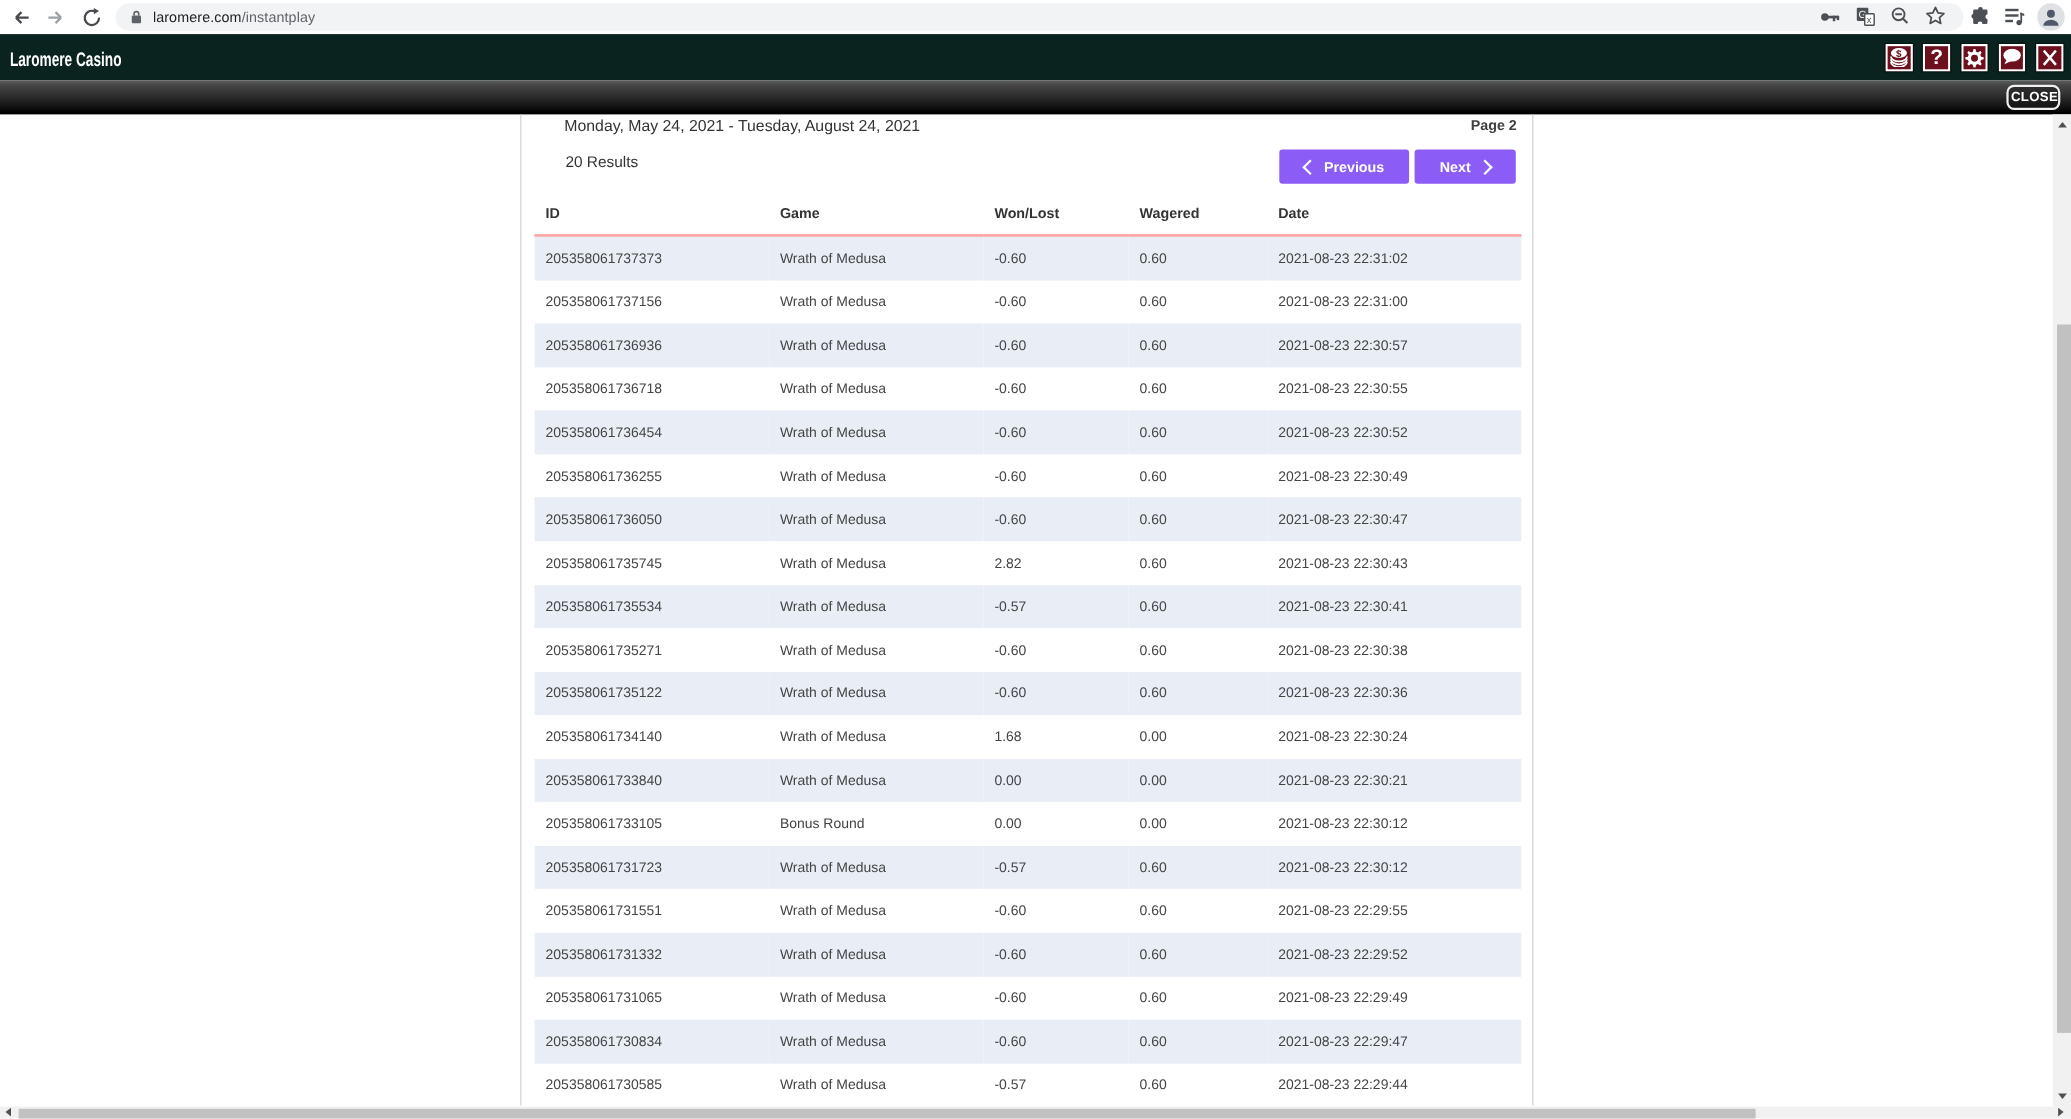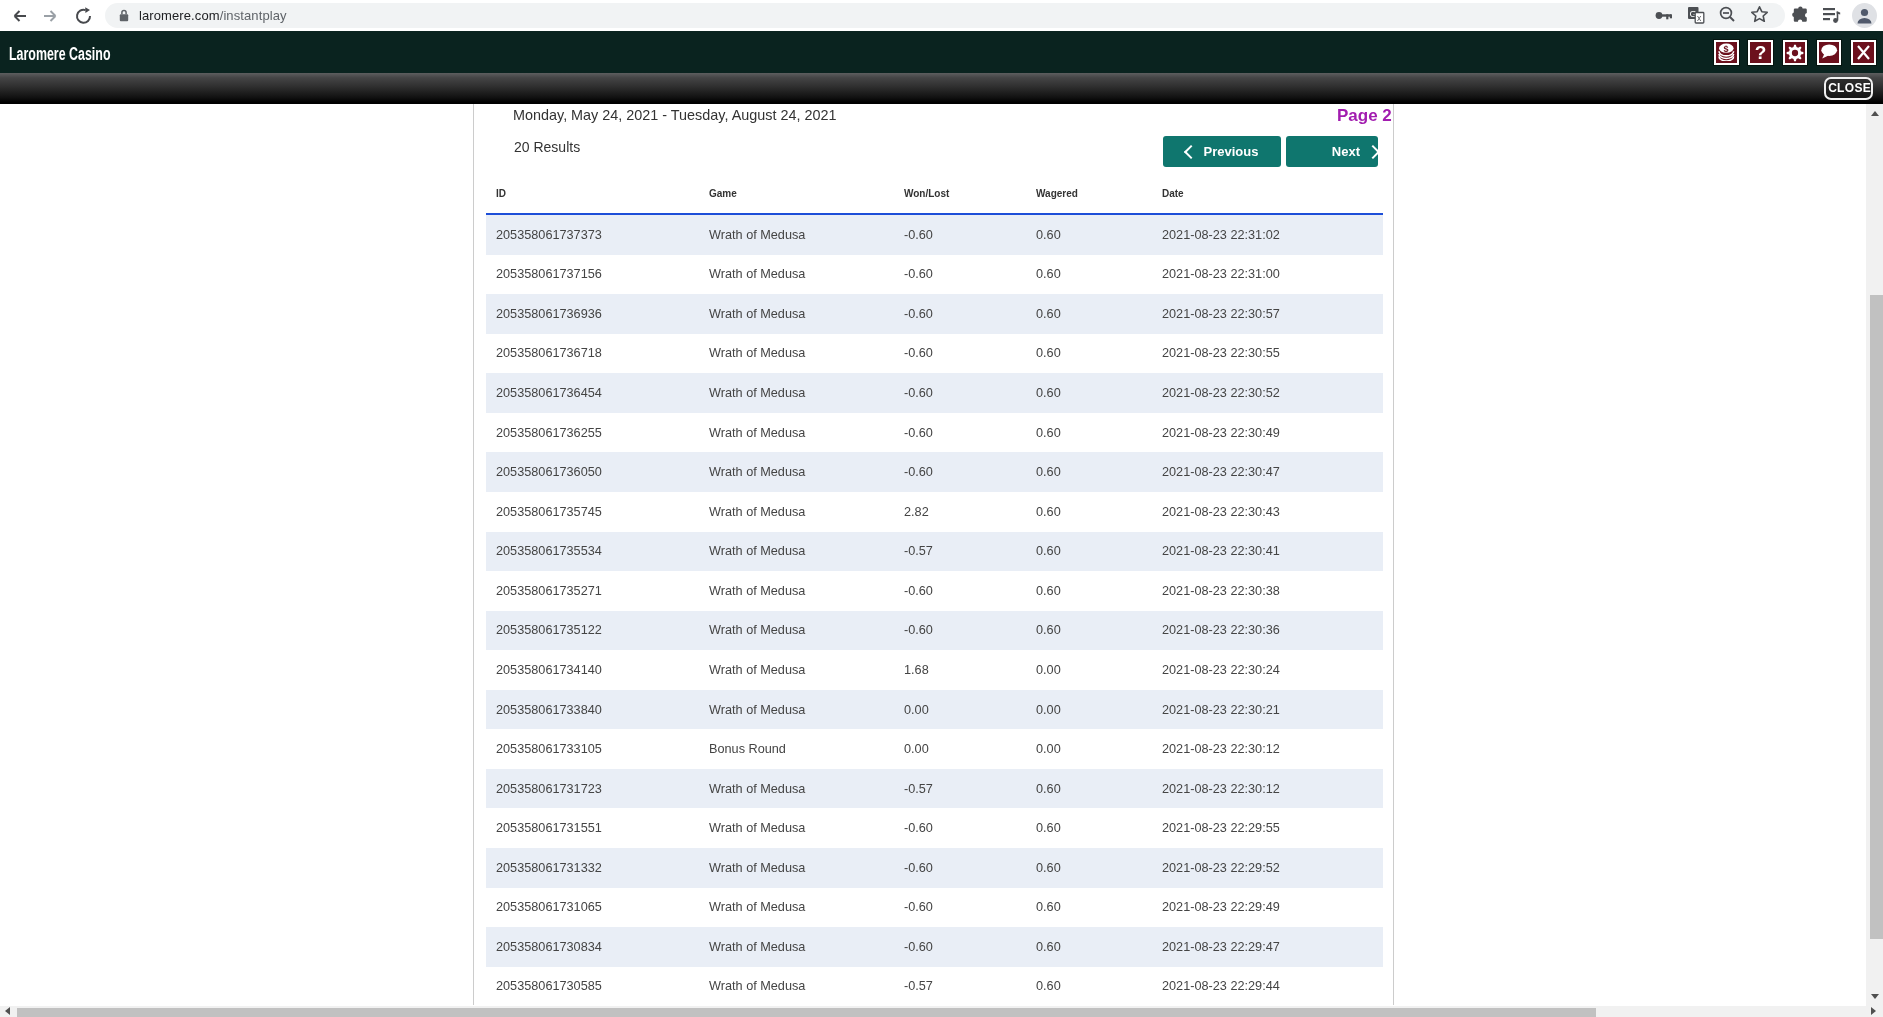--- a/index.html
+++ b/index.html
@@ -20,35 +20,35 @@
   
   #blackbar{left:0;top:73px;width:1883px;height:31px;
     background:linear-gradient(180deg,#5d5e5f 0%,#454546 15%,#2e2e2e 45%,#121212 78%,#000 95%);}
   #closebtn{left:1824px;top:77px;width:49px;height:23px;border:2px solid #f0f0f0;
     border-radius:7px;box-sizing:border-box;background:linear-gradient(180deg,#2e2e2e,#151515);
     color:#fff;font-weight:bold;font-size:12px;text-align:right;line-height:19px;letter-spacing:0.3px;}
   
   #bl{left:473px;top:104px;width:1px;height:901px;background:#ccc;}
   #br{left:1393px;top:104px;width:1px;height:901px;background:#ccc;}
   #daterange{left:485px;top:107px;font-size:14.4px;color:#333;margin-left:28px;}
-  #page2{left:1337px;top:106px;font-size:17px;font-weight:bold;color:#a21caf;}
+  #page2{left:1337px;top:106px;font-size:13px;font-weight:bold;color:#404040;}
   #results{left:485px;top:139px;font-size:14px;color:#333;margin-left:29px;}
-  .navbtn{position:absolute;top:136px;height:31px;background:#0f766e;border-radius:3px;
+  .navbtn{position:absolute;top:136px;height:31px;background:#8b5cf6;border-radius:3px;
     color:#fff;font-weight:bold;font-size:13px;box-sizing:border-box;
     display:flex;align-items:center;justify-content:center;gap:6px;}
   #prevbtn{left:1163px;width:118px;}
-  #nextbtn{left:1286px;width:92px;justify-content:flex-end;}
+  #nextbtn{left:1286px;width:92px;}
   .chev{width:8px;height:8px;border:solid #fff;border-width:2.5px 2.5px 0 0;display:inline-block;}
   .chev.l{transform:rotate(-135deg);margin-right:2px;}
   .chev.r{transform:rotate(45deg);margin-left:2px;}
   
   #tbl{position:absolute;left:486px;top:173px;width:897px;border-collapse:collapse;
        table-layout:fixed;font-size:12.7px;color:#444;}
-  #tbl th{font-size:10px;color:#333;text-align:left;font-weight:bold;height:40px;
-       padding:0 0 0 10px;border-bottom:2px solid #1d4ed8;}
+  #tbl th{font-size:13px;color:#333;text-align:left;font-weight:bold;height:40px;
+       padding:0 0 0 10px;border-bottom:2px solid #fca5a5;}
   #tbl td{height:39.57px;padding:0 0 0 10px;}
   #tbl tr.odd{background:#e9eef6;margin-top:21px;}
   
   #vsb{left:1866px;top:104px;width:17px;height:901.5px;background:#f1f1f1;}
   #vthumb{left:1869.5px;top:295px;width:13.5px;height:644px;background:#c1c1c1;}
   #hsb{left:0;top:1005.5px;width:1883px;height:11.5px;background:#f1f1f1;}
   #hthumb{left:17px;top:1007.5px;width:1579px;height:9.5px;background:#c1c1c1;}
   .arr{position:absolute;width:0;height:0;}
 </style>
 </head>

